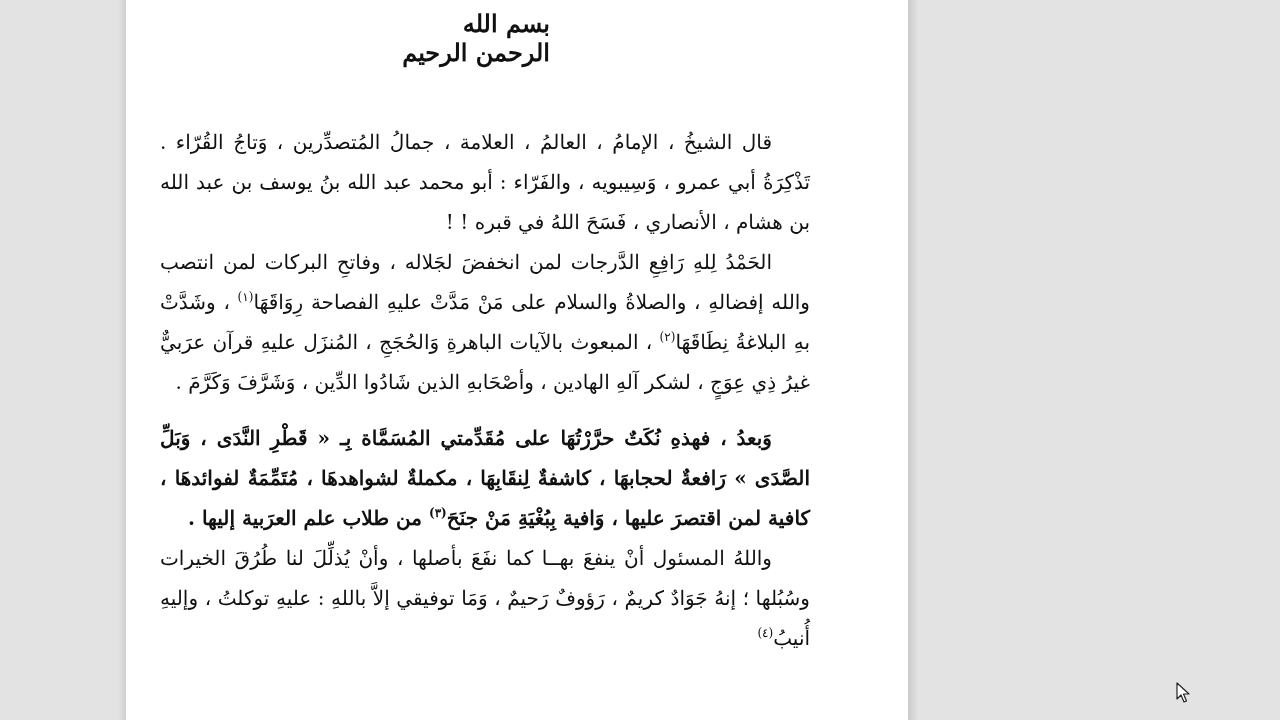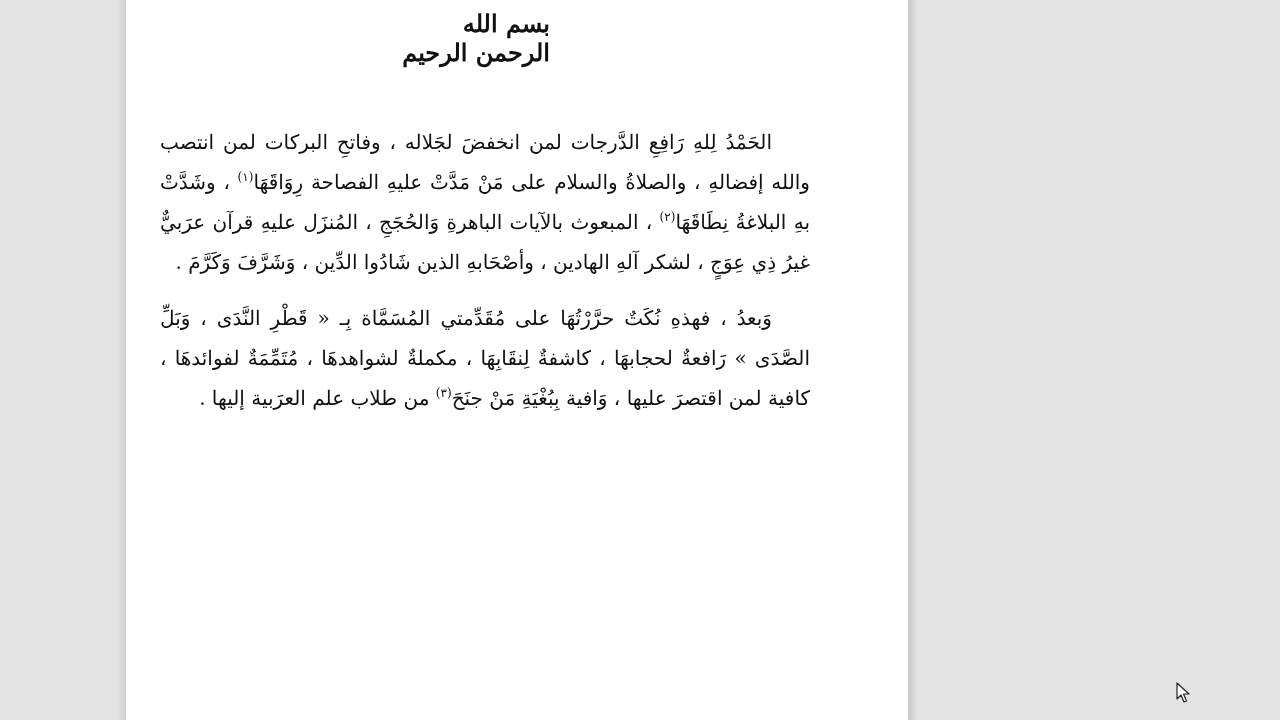--- a/index.html
+++ b/index.html
@@ -70,20 +70,21 @@
       font-family: "DejaVu Serif", serif;
       font-size: 20px;
       line-height: 40px;
     }
     .para {
       margin: 0;
       text-indent: 38px;
     }
     .para.gap {
       margin-top: 16px;
+      font-weight: bold;
     }
     .para.first-indent {
       text-indent: 38px;
     }
     .fn {
       font-size: 12px;
       vertical-align: super;
       line-height: 0;
     }
     .cursor {
@@ -96,32 +97,38 @@
   </style>
 </head>
 <body>
 
 <div class="viewer">
   <div class="page-shadow-left"></div>
   <div class="page">
     <div class="basmala">بسم الله الرحمن الرحيم</div>
 
     <div class="text-body">
+      <p class="para first-indent">
+        <span>قال الشيخُ ، الإمامُ ، العالمُ ، العلامة ، جمالُ المُتصدِّرين ، وَتاجُ القُرّاء . تَذْكِرَةُ أبي عمرو ، وَسِيبويه ، والفَرّاء : أبو محمد عبد الله بنُ يوسف بن عبد الله بن هشام ، الأنصاري ، فَسَحَ اللهُ في قبره ! !</span>
+      </p>
 
       <p class="para">
         <span>الحَمْدُ لِلهِ رَافِعِ الدَّرجات لمن انخفضَ لجَلاله ، وفاتحِ البركات لمن انتصب والله إفضالهِ ، والصلاةُ والسلام على مَنْ مَدَّتْ عليهِ الفصاحة رِوَاقَهَا</span><span class="fn">(١)</span>
         <span>، وشَدَّتْ بهِ البلاغةُ نِطَاقَهَا</span><span class="fn">(٢)</span>
         <span>، المبعوث بالآيات الباهرةِ وَالحُجَجِ ، المُنزَل عليهِ قرآن عرَبيٌّ غيرُ ذِي عِوَجٍ ، لشكر آلهِ الهادين ، وأصْحَابهِ الذين شَادُوا الدِّين ، وَشَرَّفَ وَكَرَّمَ .</span>
       </p>
 
       <p class="para gap">
         <span>وَبعدُ ، فهذهِ نُكَتٌ حرَّرْتُهَا على مُقَدِّمتي المُسَمَّاة بِـ « قَطْرِ النَّدَى ، وَبَلِّ الصَّدَى » رَافعةٌ لحجابهَا ، كاشفةٌ لِنقَابِهَا ، مكملةٌ لشواهدهَا ، مُتَمِّمَةٌ لفوائدهَا ، كافية لمن اقتصرَ عليها ، وَافية بِبُغْيَةِ مَنْ جنَحَ</span><span class="fn">(٣)</span>
         <span>من طلاب علم العرَبية إليها .</span>
       </p>
 
+      <p class="para">
+        <span>واللهُ المسئول أنْ ينفعَ بهــا كما نفَعَ بأصلها ، وأنْ يُذلِّلَ لنا طُرُقَ الخيرات وسُبُلها ؛ إنهُ جَوَادٌ كريمٌ ، رَؤوفٌ رَحيمٌ ، وَمَا توفيقي إلاَّ باللهِ : عليهِ توكلتُ ، وإليهِ أُنيبُ</span><span class="fn">(٤)</span>
+      </p>
     </div>
   </div>
   <div class="page-shadow-right"></div>
 
   <svg class="cursor" viewBox="0 0 16 22">
     <path d="M1 1 L1 17 L5 13 L8 20 L10.5 19 L7.5 12 L13 12 Z" fill="#ffffff" stroke="#222222" stroke-width="1.2" stroke-linejoin="round"></path>
   </svg>
 </div>
 
 </body></html>

